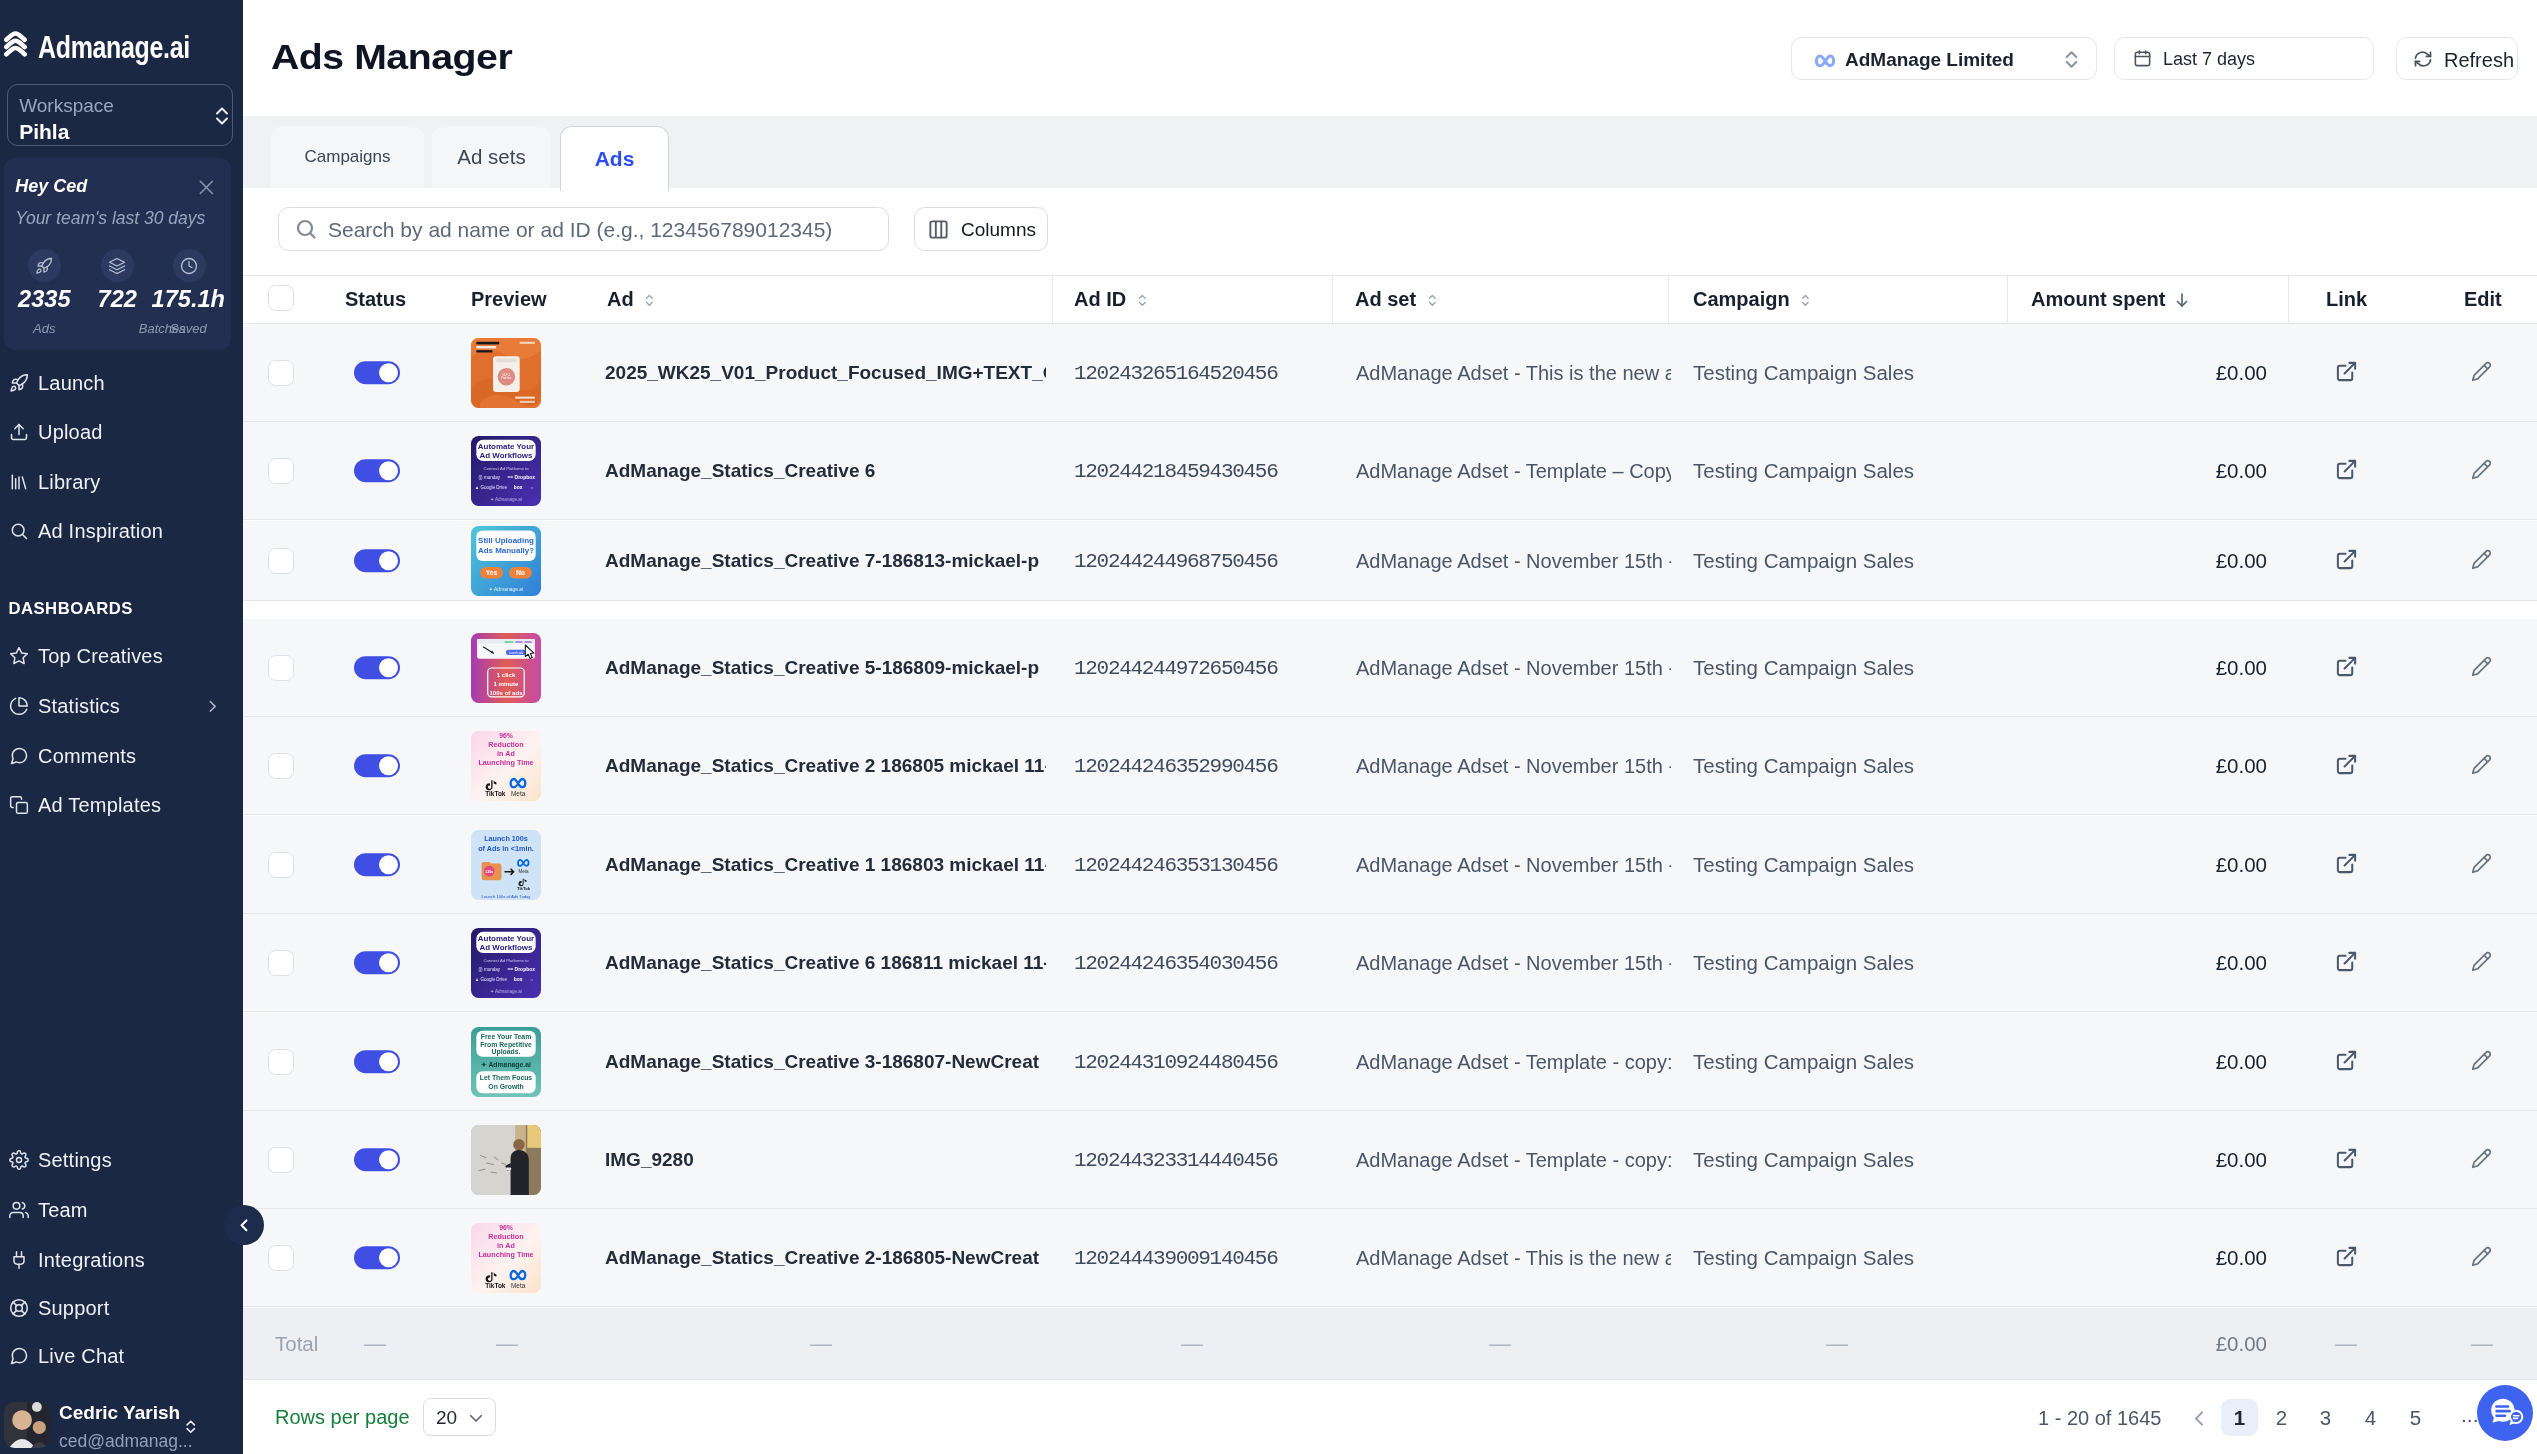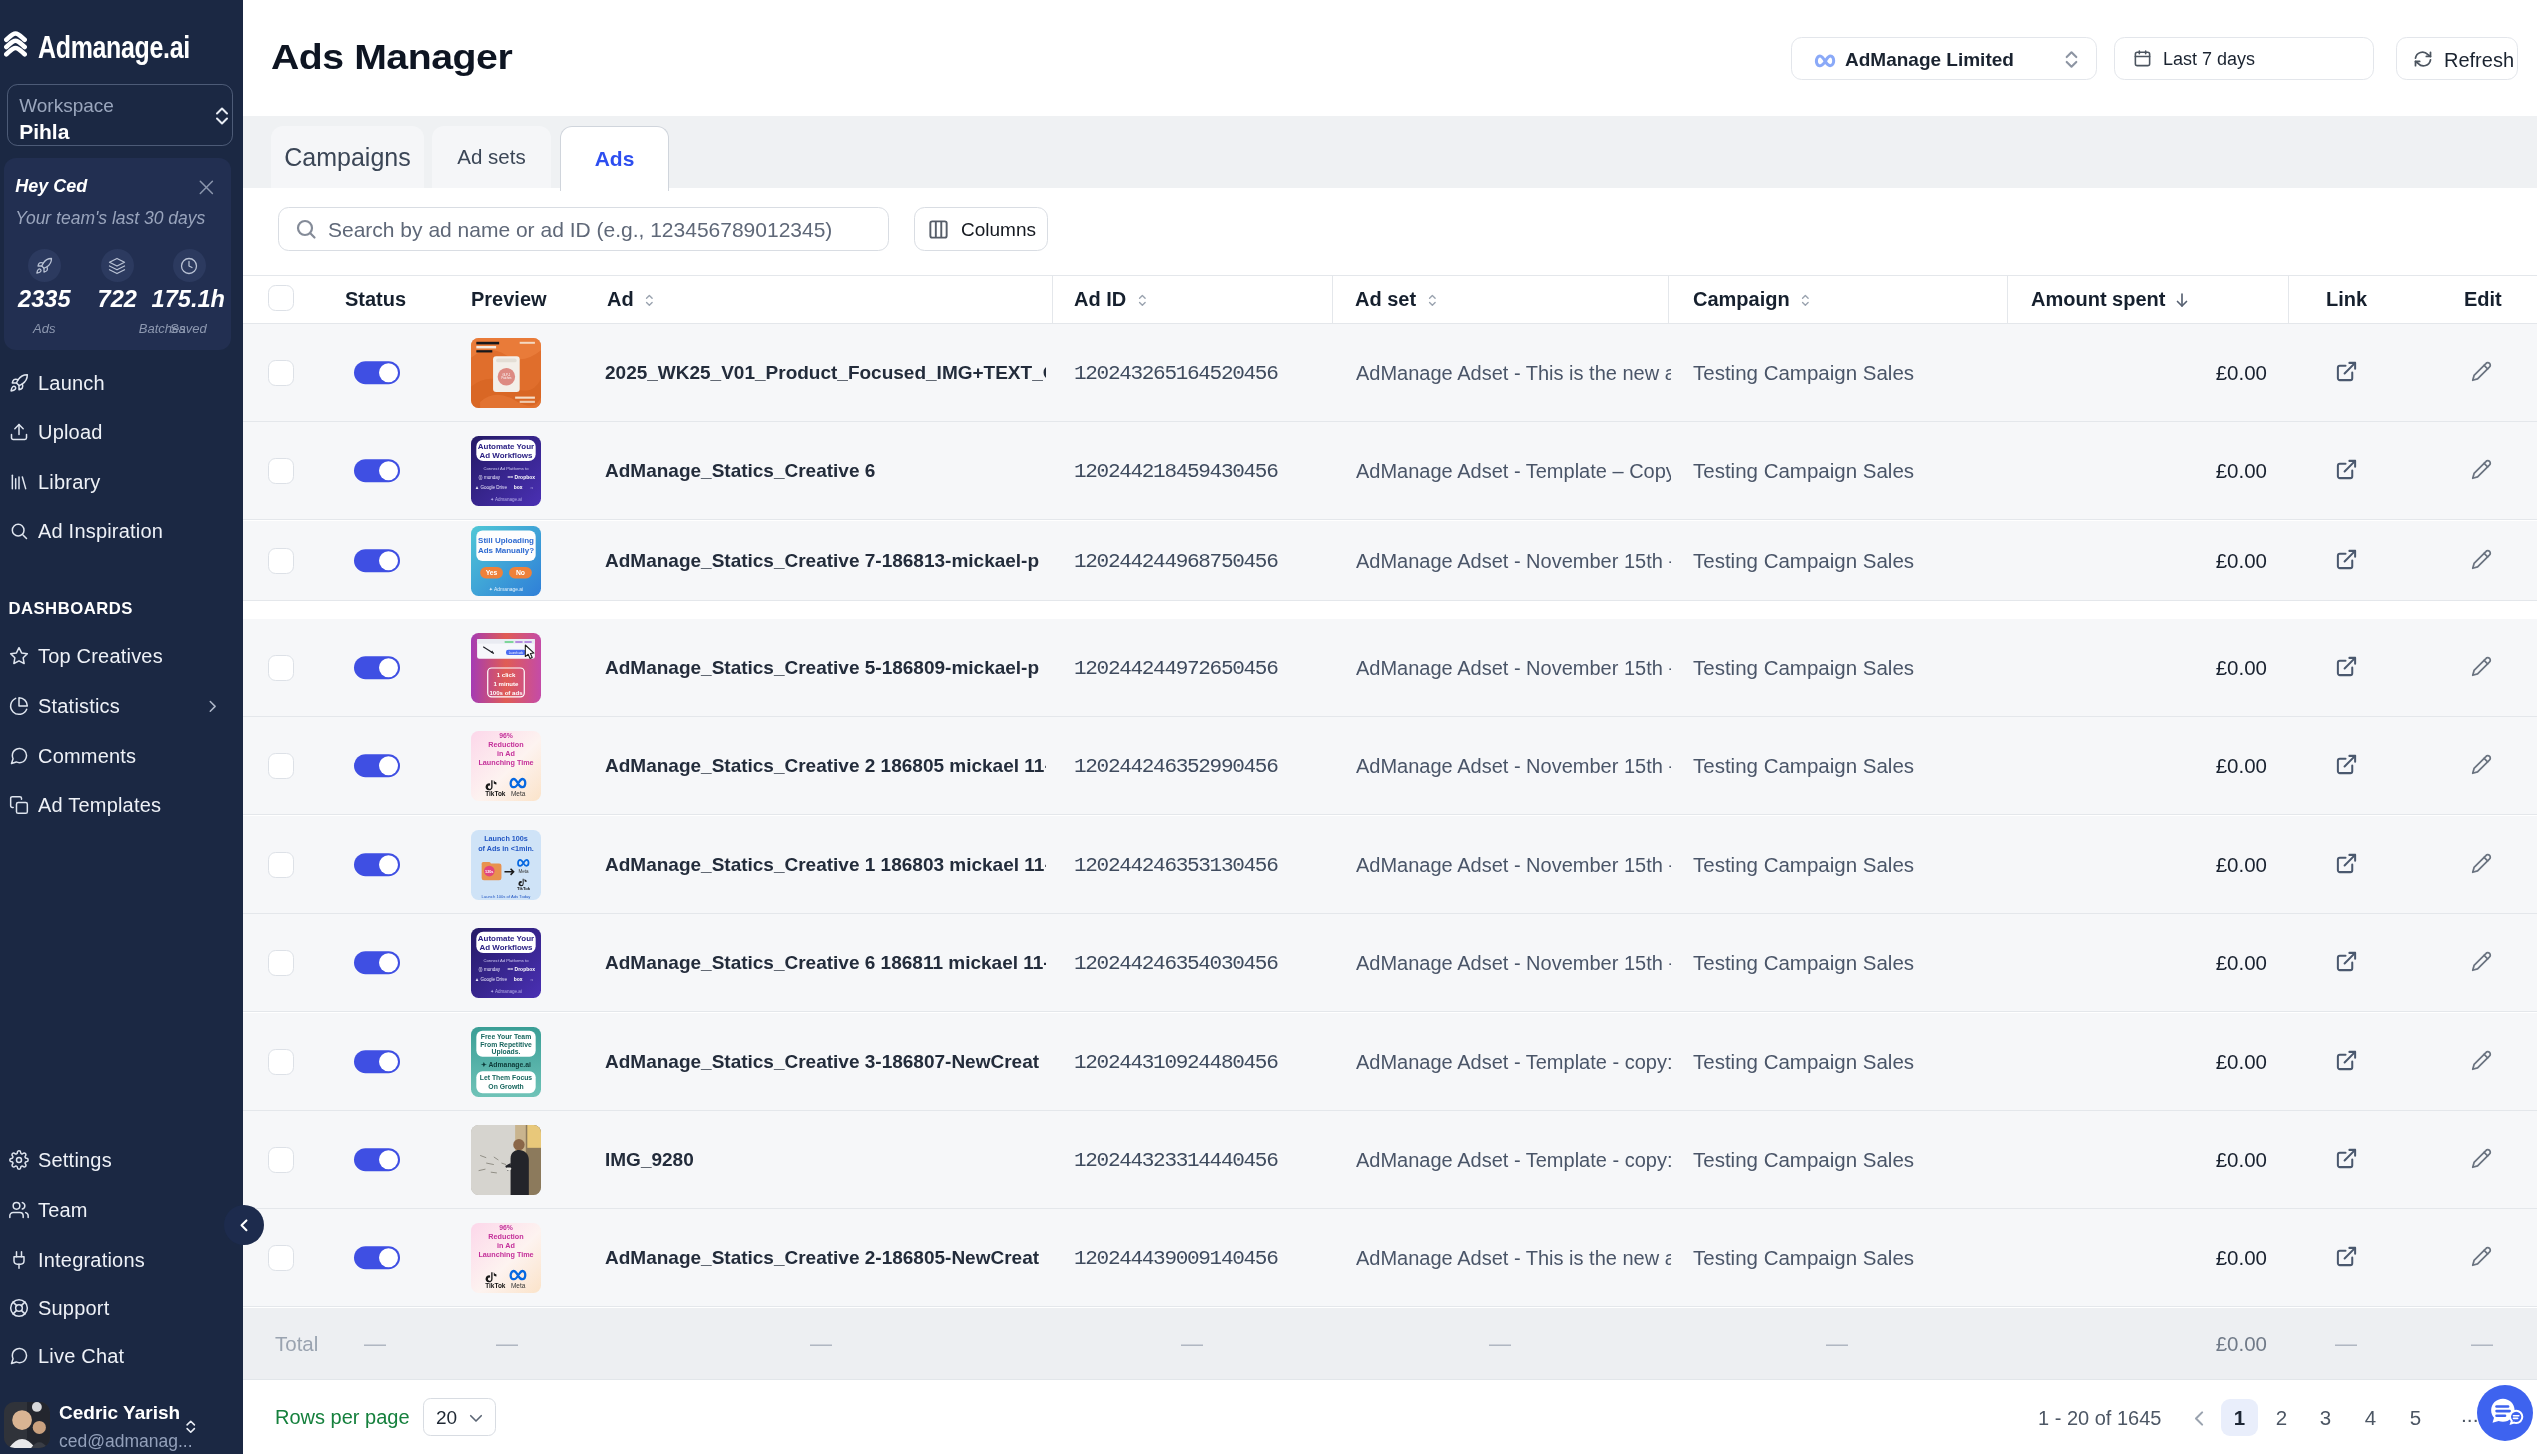--- a/index.html
+++ b/index.html
@@ -275,21 +275,21 @@
           <g stroke="#4b545f" stroke-width="2.1" stroke-linecap="round" stroke-linejoin="round" fill="none" transform="scale(1.083)">
             <path d="M21 4v5h-5"></path>
             <path d="M3 11a8.5 8.5 0 0 1 14.6-4.5L21 9"></path>
             <path d="M3 20v-5h5"></path>
             <path d="M21 13a8.5 8.5 0 0 1-14.6 4.5L3 15"></path>
           </g>
         </svg></div>
       <div class="abs" style="left:47px;top:10.6px;font-size:20px;font-weight:500;color:#1a2330;">Refresh</div>
     </div>
     <div class="abs" style="left:0;top:116px;width:2294px;height:72px;background:#eff1f3;"></div>
-    <div class="abs" style="left:28px;top:126px;width:153px;height:62px;background:#f5f6f8;border-radius:12px 12px 0 0;display:flex;align-items:center;justify-content:center;font-size:25px;font-weight:500;color:#3b4656;">Campaigns</div>
+    <div class="abs" style="left:28px;top:126px;width:153px;height:62px;background:#f5f6f8;border-radius:12px 12px 0 0;display:flex;align-items:center;justify-content:center;font-size:17px;font-weight:500;color:#3b4656;">Campaigns</div>
     <div class="abs" style="left:189px;top:126px;width:119px;height:62px;background:#f5f6f8;border-radius:12px 12px 0 0;display:flex;align-items:center;justify-content:center;font-size:20.5px;font-weight:500;color:#3b4656;">Ad sets</div>
     <div class="abs" style="left:317px;top:126px;width:109px;height:65px;background:#fff;border:1.5px solid #d0d5dc;border-bottom:none;border-radius:12px 12px 0 0;display:flex;align-items:center;justify-content:center;font-size:21px;font-weight:700;color:#2d4ef0;">Ads</div>
     <div class="abs" style="left:35px;top:207px;width:611px;height:44px;border:1.5px solid #d9dde3;border-radius:10.6px;background:#fff;">
       <div class="abs" style="left:15px;top:9px;"><svg width="24" height="24" viewBox="0 0 32 32" fill="none">
           <g stroke="#848b98" stroke-width="2.2" stroke-linecap="round" fill="none" transform="scale(1.333)">
             <circle cx="11" cy="11" r="7"></circle>
             <line x1="16.3" y1="16.3" x2="20.5" y2="20.5"></line>
           </g>
         </svg></div>
       <div class="abs" style="left:49px;top:10px;font-size:21px;color:#5f6878;">Search by ad name or ad ID (e.g., 123456789012345)</div>

